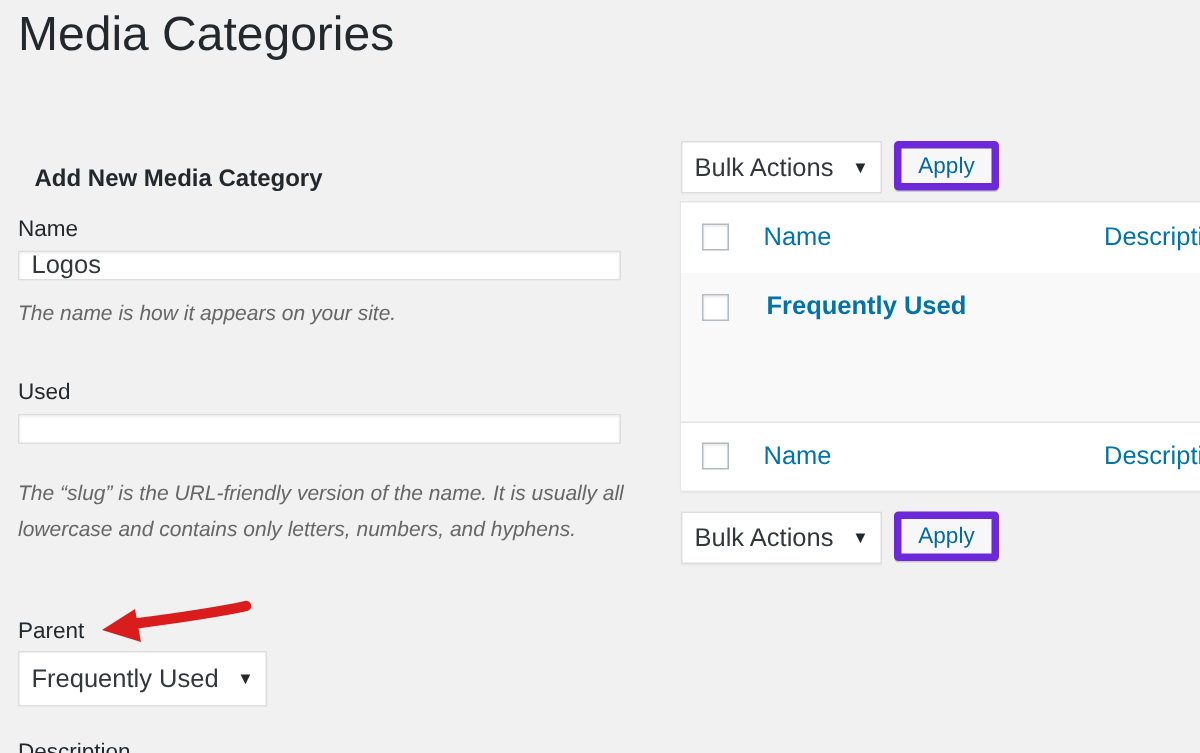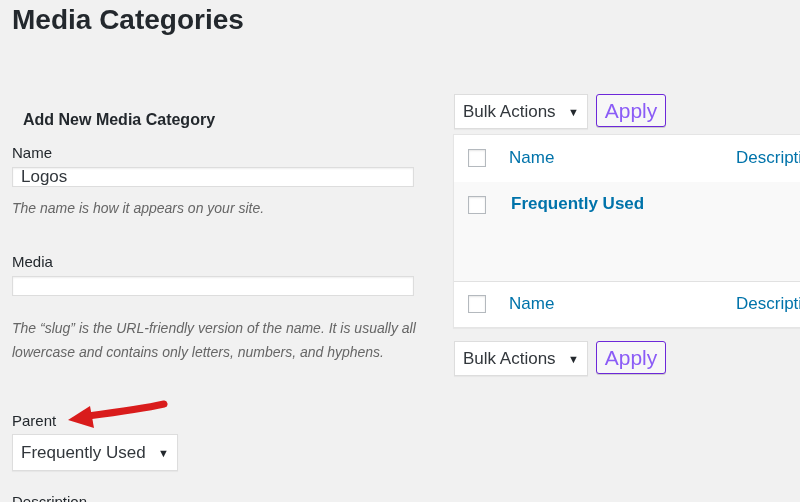--- a/index.html
+++ b/index.html
@@ -4,21 +4,21 @@
   <style>
     html, body { margin: 0; padding: 0; }
     body {
       width: 800px; height: 502px; overflow: hidden;
       background: #f1f1f1; color: #23282d;
       font-family: "Liberation Sans", "DejaVu Sans", sans-serif;
       position: relative;
     }
     .page-title {
       position: absolute; left: 12px; top: 4px;
-      font-size: 28px; font-weight: 700; color: #23282d; margin: 0;
+      font-size: 32px; font-weight: 400; color: #23282d; margin: 0;
     }
     .form-heading {
       position: absolute; left: 11px; top: 99px;
       font-size: 16px; font-weight: 700; color: #23282d; margin: 12px;
     }
     .field-label {
       position: absolute; left: 12px; font-size: 15px; color: #23282d;
     }
     .text-input {
       position: absolute; left: 12px; width: 402px; height: 20px;
@@ -34,22 +34,22 @@
     .select {
       position: absolute; background: #fff; border: 1px solid #ddd;
       box-sizing: border-box; font-size: 17px; color: #32373c;
       padding: 16px 8px; display: flex; align-items: center; justify-content: space-between;
       box-shadow: 0 1px 1px rgba(0,0,0,.04);
       cursor: pointer;
     }
     .select .caret { font-size: 11px; margin-left: 10px; color: #23282d; }
     .btn {
       position: absolute; height: 33px; box-sizing: border-box;
-      background: #f7f7f7; border: 1px solid #6d28d9; border-radius: 3px;
-      box-shadow: 0 1px 0 #ccc; font-size: 21px; color: #8b5cf6;
+      background: #f7f7f7; border: 5px solid #6d28d9; border-radius: 3px;
+      box-shadow: 0 1px 0 #ccc; font-size: 15px; color: #0369a1;
       display: flex; align-items: center; justify-content: center; cursor: pointer;
       font-family: "Liberation Sans", "DejaVu Sans", sans-serif;
     }
     .table {
       position: absolute; left: 453px; top: 134px; width: 360px; height: 194px;
       background: #fff; border: 1px solid #e5e5e5; box-sizing: border-box;
       box-shadow: 0 1px 1px rgba(0,0,0,.04);
     }
     .row { position: absolute; left: 0; right: 0; }
     .row.head { top: 0; height: 47px; border-bottom: 1px solid #e1e1e1; }
@@ -68,21 +68,21 @@
 <body>
 
 <h1 class="page-title">Media Categories</h1>
 
 <h2 class="form-heading">Add New Media Category</h2>
 
 <label class="field-label" style="top:144px">Name</label>
 <input class="text-input" style="top: 167px;" type="text" value="Logos">
 <p class="help" style="top:196px">The name is how it appears on your site.</p>
 
-<label class="field-label" style="top:253px">Media</label>
+<label class="field-label" style="top:253px">Used</label>
 <input class="text-input" style="top: 276px;" type="text" value="">
 <p class="help" style="top:316px">The “slug” is the URL-friendly version of the name. It is usually all lowercase and contains only letters, numbers, and hyphens.</p>
 
 <label class="field-label" style="top:412px">Parent</label>
 
 <svg class="arrow" width="102" height="36" viewBox="0 0 102 36">
   <path d="M98 6 C80 10 45 15 22 18" stroke="#d91c1c" stroke-width="7" fill="none" stroke-linecap="round"></path>
   <polygon points="2,22 24,8 28,30" fill="#d91c1c"></polygon>
 </svg>
 

